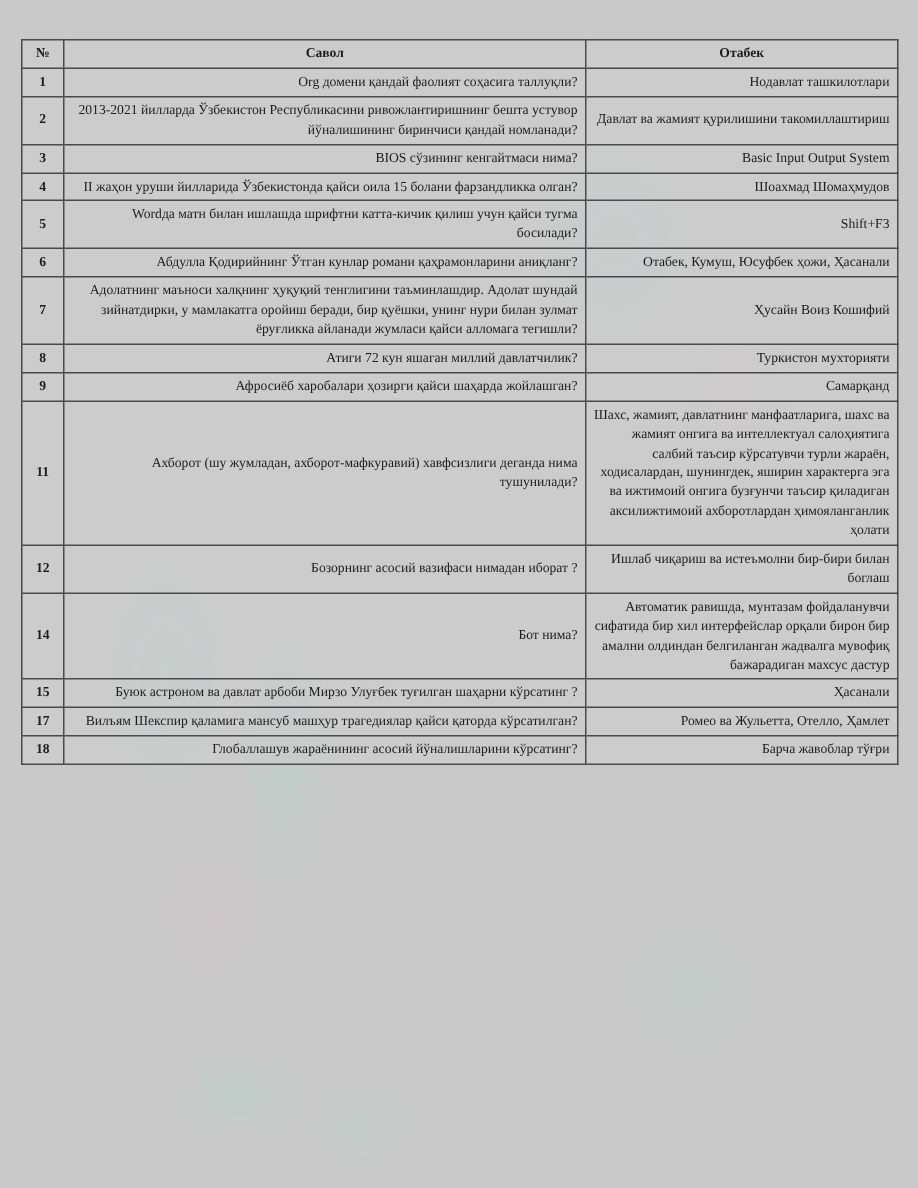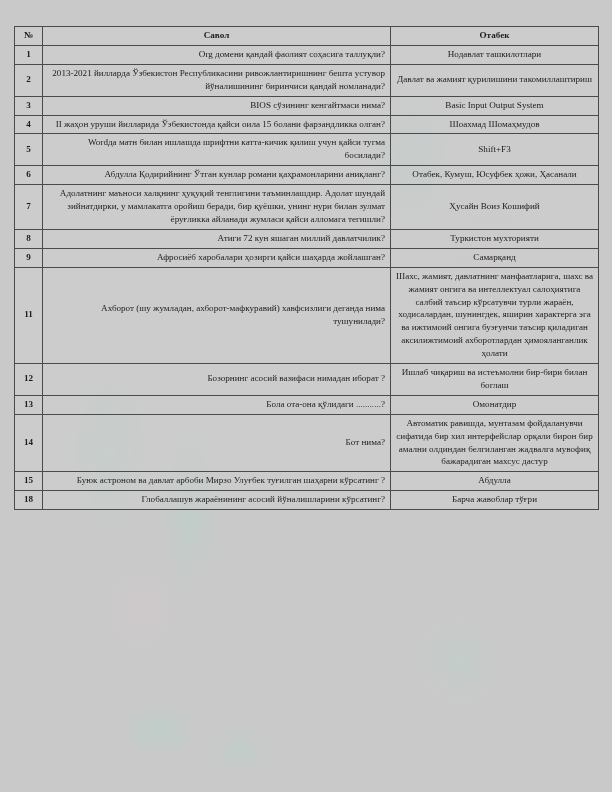--- a/index.html
+++ b/index.html
@@ -85,21 +85,21 @@
     font-size: 9.6px;
     padding-top: 4px;
     padding-bottom: 4px;
   }
   td.num {
     text-align: center;
     font-weight: bold;
     font-size: 9.4px;
   }
   td.q { text-align: right; }
-  td.a { text-align: center; }
+  td.a { text-align: right; }
 </style>
 </head>
 <body>
 
 <div class="watermark wm-a"></div>
 <div class="watermark wm-b"></div>
 <div class="watermark wm-c"></div>
 <div class="watermark wm-d"></div>
 
 <div class="page">
@@ -166,33 +166,33 @@
           <td class="num">11</td>
           <td class="q">Ахборот (шу жумладан, ахборот-мафкуравий) хавфсизлиги деганда нима тушунилади?</td>
           <td class="a">Шахс, жамият, давлатнинг манфаатларига, шахс ва жамият онгига ва интеллектуал салоҳиятига салбий таъсир кўрсатувчи турли жараён, ходисалардан, шунингдек, яширин характерга эга ва ижтимоий онгига бузғунчи таъсир қиладиган аксилижтимоий ахборотлардан ҳимояланганлик ҳолати</td>
         </tr>
         <tr>
           <td class="num">12</td>
           <td class="q">Бозорнинг асосий вазифаси нимадан иборат ?</td>
           <td class="a">Ишлаб чиқариш ва истеъмолни бир-бири билан боглаш</td>
         </tr>
         <tr>
-          <td class="num">13</td>
-          <td class="q">Бола ота-она қўлидаги ...........?</td>
-          <td class="a">Омонатдир</td>
-        </tr>
-        <tr>
           <td class="num">14</td>
           <td class="q">Бот нима?</td>
           <td class="a">Автоматик равишда, мунтазам фойдаланувчи сифатида бир хил интерфейслар орқали бирон бир амални олдиндан белгиланган жадвалга мувофиқ бажарадиган махсус дастур</td>
         </tr>
         <tr>
           <td class="num">15</td>
           <td class="q">Буюк астроном ва давлат арбоби Мирзо Улуғбек туғилган шаҳарни кўрсатинг ?</td>
-          <td class="a">Абдулла</td>
+          <td class="a">Ҳасанали</td>
+        </tr>
+        <tr>
+          <td class="num">17</td>
+          <td class="q">Вилъям Шекспир қаламига мансуб машҳур трагедиялар қайси қаторда кўрсатилган?</td>
+          <td class="a">Ромео ва Жульетта, Отелло, Ҳамлет</td>
         </tr>
         <tr>
           <td class="num">18</td>
           <td class="q">Глобаллашув жараёнининг асосий йўналишларини кўрсатинг?</td>
           <td class="a">Барча жавоблар тўғри</td>
         </tr>
       </tbody>
   </table>
 </div>
 

